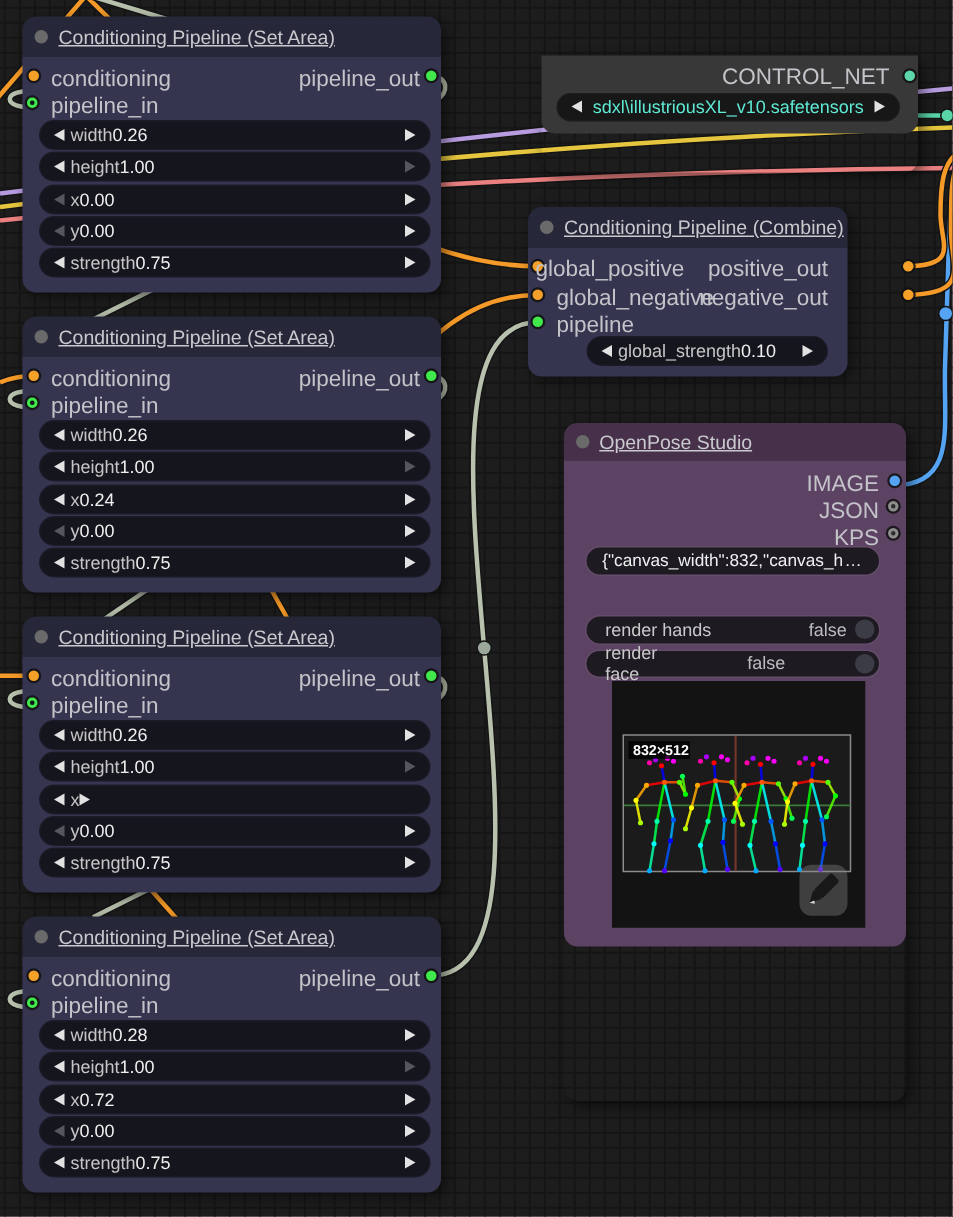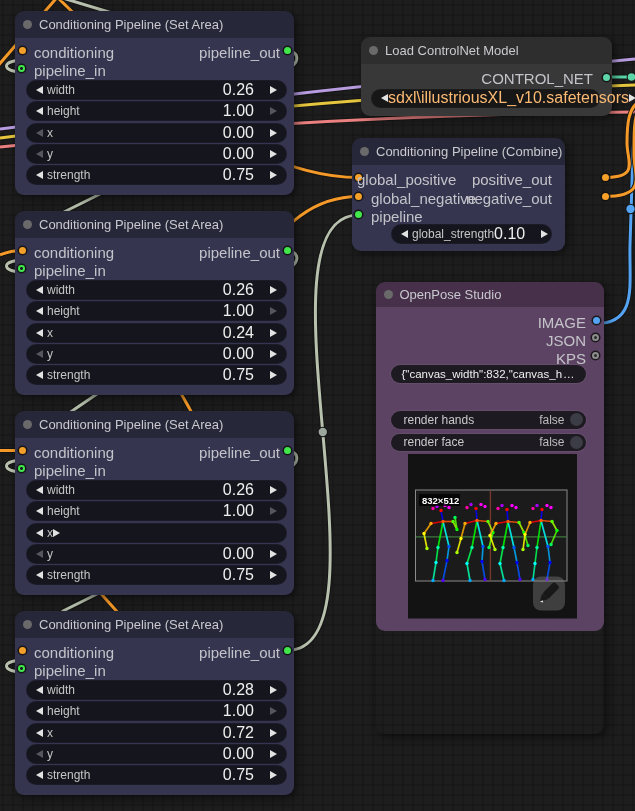--- a/index.html
+++ b/index.html
@@ -9,33 +9,33 @@
 font-family:"Liberation Sans",sans-serif;}
 svg.wires{position:absolute;left:0;top:0;}
 .node{position:absolute;border-radius:9px;box-shadow:3px 3px 9px rgba(0,0,0,0.5);}
 .sa{width:279px;height:184px;}
 .tbar{height:27px;border-radius:9px 9px 0 0;display:flex;align-items:center;position:relative;}
 .ind{background:#27273a;}
 .indb{background:#353550;}
 .body{position:relative;border-radius:0 0 9px 9px;}
 .sa .body{height:157px;}
 .tdot{position:absolute;left:8px;top:50%;margin-top:-4.5px;width:9px;height:9px;border-radius:50%;background:#6a6a6a;}
-.ttxt{margin-left:24px;font-size:13px;color:#c9c9ce;white-space:nowrap;}
+.ttxt{margin-left:24px;font-size:13px;color:#c9c9ce;white-space:nowrap;text-decoration:underline;}
 .dot{position:absolute;width:7px;height:7px;border-radius:50%;box-shadow:0 0 0 1.5px rgba(16,16,16,0.85);}
 .ring{position:absolute;width:2.8px;height:2.8px;border-radius:50%;border:2.2px solid #40e84b;background:#15151d;box-shadow:0 0 0 1.5px rgba(16,16,16,0.85);}
 .gring{position:absolute;width:3px;height:3px;border-radius:50%;border:2.2px solid #8d8d8d;background:#2c2c2c;box-shadow:0 0 0 1.5px rgba(16,16,16,0.85);}
 .plab{position:absolute;font-size:15px;color:#c3c3c9;white-space:nowrap;}
 .pill{position:absolute;left:12px;right:8px;height:18px;background:#15151d;border-radius:9px;
 display:flex;align-items:center;box-shadow:0 0 0 1px rgba(10,10,14,0.6);}
 .tl{width:0;height:0;border-top:4.5px solid transparent;border-bottom:4.5px solid transparent;border-right:7.5px solid #e2e2e2;margin-left:9px;}
 .tr{width:0;height:0;border-top:4.5px solid transparent;border-bottom:4.5px solid transparent;border-left:7.5px solid #e2e2e2;margin-right:9px;}
 .wlab{flex:0 0 auto;margin-left:4px;font-size:12px;color:#c6c6c6;}
-.wval{flex:1 1 auto;text-align:right;margin-right:16px;font-size:16px;color:#efefef;}
+.wval{flex:1 1 auto;margin-right:16px;font-size:12px;color:#efefef;}
 .cpill{position:absolute;left:11px;right:13px;top:25.5px;height:17px;background:#171717;border-radius:9px;display:flex;align-items:center;box-shadow:0 0 0 1px rgba(10,10,10,0.6);}
-.cvtxt{flex:1;text-align:center;font-size:16px;color:#fdba74;white-space:nowrap;}
+.cvtxt{flex:1;text-align:center;font-size:12px;color:#5eead4;white-space:nowrap;}
 .opill{position:absolute;left:15px;width:195px;height:17.5px;background:#1d1a22;border-radius:9px;display:flex;align-items:center;box-shadow:0 0 0 1px rgba(255,255,255,0.05);}
 .ctext{flex:1;text-align:center;font-size:11.5px;color:#f0f0f0;white-space:nowrap;overflow:hidden;}
 .olab{margin-left:13px;font-size:12px;color:#c9c9c9;flex:1;}
 .oval{font-size:12px;color:#bcbcbc;margin-right:5px;}
 .tog{width:13px;height:13px;border-radius:50%;margin-right:3px;flex:0 0 auto;}
 .prev{position:absolute;left:32.5px;top:147px;width:169px;height:164.5px;}
 </style></head>
 <body>
 <div id="cv">
 <svg class="wires" width="635" height="811" viewBox="0 0 635 811">
@@ -267,24 +267,20 @@
         </div>
 <div class="pill" style="top:128px;">
 <span class="tl" style="border-right-color:#e2e2e2"></span>
 <span class="wlab">strength</span>
           <span class="wval">0.75</span>
 <span class="tr" style="border-left-color:#e2e2e2"></span>
         </div>
 </div>
     </div>
 <div class="node" style="left:361px;top:37px;width:251px;height:78px;">
-<div class="tbar" style="background:#2e2e2e;">
-        <span class="tdot"></span>
-        <span class="ttxt">Load ControlNet Model</span>
-      </div>
 <div class="body" style="background:#383838;height:52px;">
 <span class="plab" style="right:19px;top:6px;">CONTROL_NET</span>
 <span class="dot" style="left:241.5px;top:9.5px;background:#5dd5a8;"></span>
 <div class="cpill">
           <span class="tl" style="border-right-color:#e2e2e2"></span>
 <span class="cvtxt">sdxl\illustriousXL_v10.safetensors</span>
 <span class="tr" style="border-left-color:#e2e2e2"></span>
         </div>
 </div>
     </div>
@@ -325,21 +321,21 @@
 <span class="plab" style="right:18px;top:42.5px;">KPS</span>
         <span class="gring" style="left:216.8px;top:45.3px;"></span>
 <div class="opill" style="top:58.2px;">
           <span class="ctext">{"canvas_width":832,"canvas_h …</span>
         </div>
 <div class="opill" style="top:104.2px;">
           <span class="olab">render hands</span>
           <span class="oval">false</span>
           <span class="tog" style="background:#3c3c46;"></span>
         </div>
-<div class="opill" style="top:126.7px;">
+<div class="opill" style="top:126.7px;gap:41px;">
           <span class="olab">render face</span>
           <span class="oval">false</span>
           <span class="tog" style="background:#3c3c46;"></span>
         </div>
 <div class="prev">
 <svg width="169" height="164.5" viewBox="408 457.5 169 164.5">
 <rect x="408" y="457.5" width="169" height="164.5" fill="#131313"></rect>
 <rect x="415.5" y="493.5" width="151.5" height="91" fill="#1b1b1b" stroke="#8b8b8b" stroke-width="1"></rect>
 <line x1="416" y1="540.4" x2="567" y2="540.4" stroke="#3c7a3c" stroke-width="1.2"></line>
 <line x1="490.4" y1="494" x2="490.4" y2="584" stroke="#77362c" stroke-width="1.4"></line>

